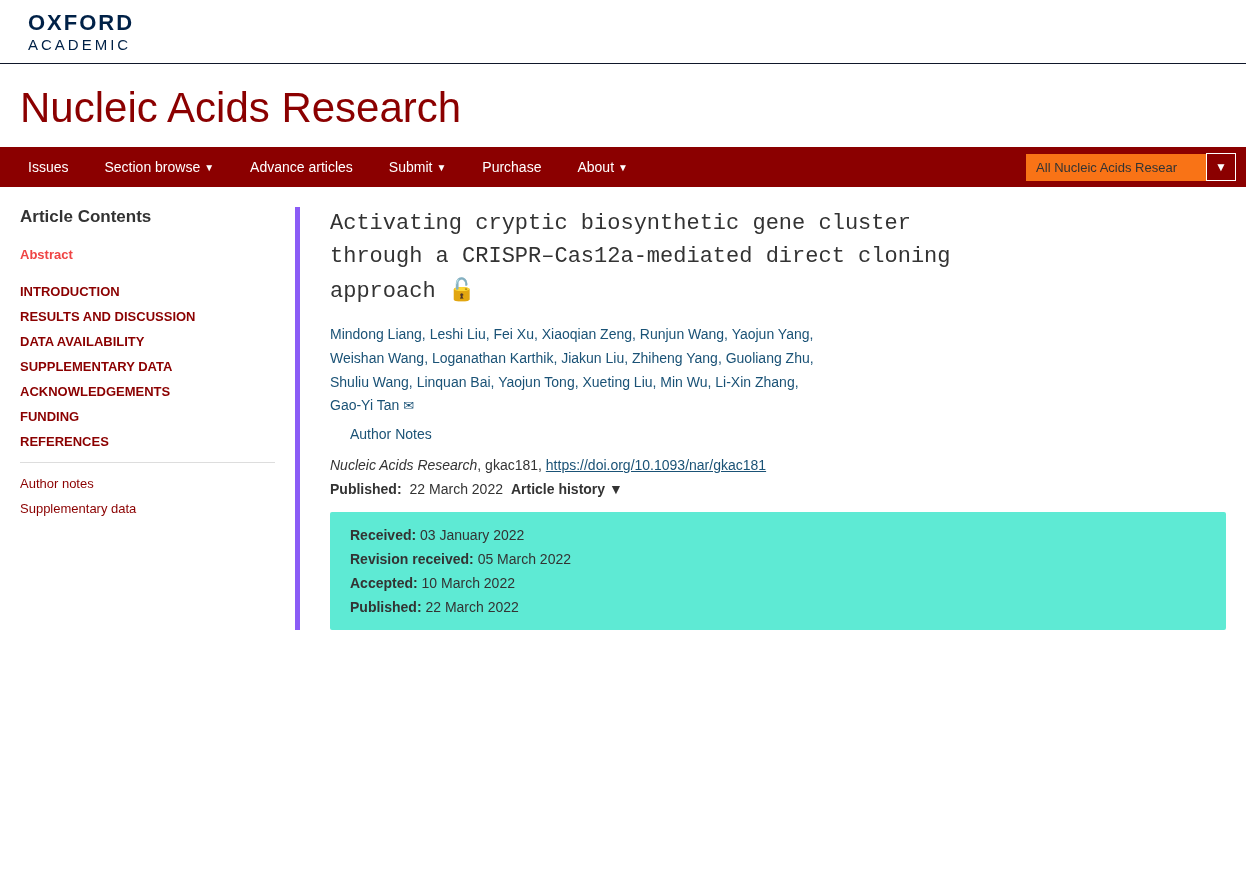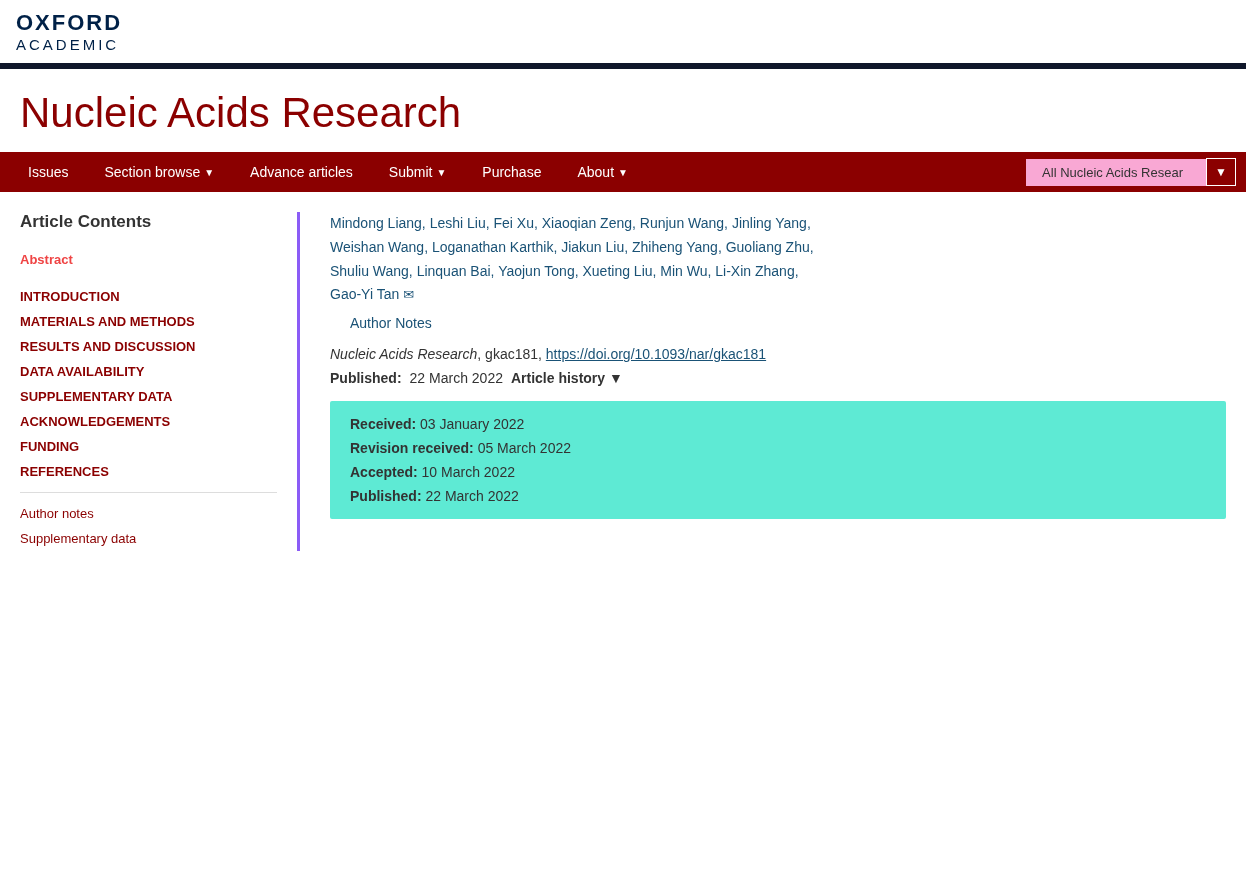--- a/index.html
+++ b/index.html
@@ -1,41 +1,41 @@
 <!DOCTYPE html>
 <html><head>
   <meta charset="utf-8">
   <style>
     * { margin: 0; padding: 0; box-sizing: border-box; }
     body { font-family: Arial, sans-serif; background: #fff; color: #333; font-size: 14px; }
 
     
-    .header { padding: 10px 16px; border-bottom: 6px solid #0f172a; display: flex; align-items: center; }
+    .header { padding: 10px 28px; border-bottom: 1px solid #0f172a; display: flex; align-items: center; }
     .oxford-logo { display: flex; flex-direction: column; align-items: flex-start; }
     .oxford-logo .oxford-text { font-size: 22px; font-weight: bold; color: #002147; letter-spacing: 2px; }
     .oxford-logo .academic-text { font-size: 15px; color: #002147; letter-spacing: 3px; text-transform: uppercase; }
 
     
     .journal-title-bar { padding: 20px 20px 15px 20px; }
     .journal-title { font-size: 42px; color: #8b0000; font-weight: 400; }
 
     
     .navbar { background: #8b0000; display: flex; align-items: center; padding: 0 10px; }
     .navbar-items { display: flex; align-items: center; flex: 1; }
     .nav-item { color: #fff; padding: 12px 18px; font-size: 14px; cursor: pointer; white-space: nowrap; display: flex; align-items: center; gap: 4px; }
     .nav-dropdown { font-size: 10px; }
     .nav-search { margin-left: auto; display: flex; align-items: center; }
-    .nav-search-box { background: #f9a8d4; border: none; padding: 6px 16px; font-size: 13px; width: 180px; color: #333; }
+    .nav-search-box { background: #f97316; border: none; padding: 6px 10px; font-size: 13px; width: 180px; color: #333; }
     .nav-search-arrow { background: #8b0000; border: 1px solid #fff; color: #fff; padding: 6px 8px; cursor: pointer; font-size: 12px; }
 
     
     .main-content { display: flex; padding: 20px; gap: 0; }
 
     
-    .sidebar { width: 280px; min-width: 280px; padding-right: 20px; border-right: 3px solid #8b5cf6; }
+    .sidebar { width: 280px; min-width: 280px; padding-right: 20px; border-right: 5px solid #8b5cf6; }
     .sidebar-title { font-size: 17px; font-weight: bold; color: #333; margin-bottom: 15px; }
     .sidebar-item { display: block; color: #8b0000; font-size: 13px; padding: 5px 0; cursor: pointer; text-decoration: none; font-weight: bold; }
     .sidebar-item.intro { color: #8b0000; margin-top: 12px; }
     .sidebar-item.abstract-item { color: #ef4444; font-weight: bold; font-size: 13px; }
     .sidebar-section-plain { display: block; color: #8b0000; font-size: 13px; padding: 5px 0; cursor: pointer; text-decoration: none; font-weight: normal; }
     .sidebar-divider { border-top: 1px solid #ddd; margin: 8px 0; }
 
     
     .article-area { flex: 1; padding-left: 30px; }
 
@@ -110,42 +110,45 @@
     <button class="nav-search-arrow">▼</button>
   </div>
 </nav>
 
 <div class="main-content">
 
   <aside class="sidebar">
     <div class="sidebar-title">Article Contents</div>
     <span class="sidebar-item abstract-item">Abstract</span>
     <a class="sidebar-item intro" href="#">INTRODUCTION</a>
-    <a class="sidebar-item" href="#">MATERIALS AND METHODS</a>
     <a class="sidebar-item" href="#">RESULTS AND DISCUSSION</a>
     <a class="sidebar-item" href="#">DATA AVAILABILITY</a>
     <a class="sidebar-item" href="#">SUPPLEMENTARY DATA</a>
     <a class="sidebar-item" href="#">ACKNOWLEDGEMENTS</a>
     <a class="sidebar-item" href="#">FUNDING</a>
     <a class="sidebar-item" href="#">REFERENCES</a>
     <div class="sidebar-divider"></div>
     <a class="sidebar-section-plain" href="#">Author notes</a>
     <a class="sidebar-section-plain" href="#">Supplementary data</a>
   </aside>
 
   <main class="article-area">
 
+    <div class="article-title">
+      <span>Activating cryptic biosynthetic gene cluster<br>through a CRISPR–Cas12a-mediated direct cloning<br>approach</span>
+      <span class="open-access-icon" style="color:#e67e22; font-size:22px; font-family:Arial;">🔓</span>
+    </div>
 
     <div class="authors">
       <a href="#">Mindong Liang</a>,
       <a href="#">Leshi Liu</a>,
       <a href="#">Fei Xu</a>,
       <a href="#">Xiaoqian Zeng</a>,
       <a href="#">Runjun Wang</a>,
-      <a href="#">Jinling Yang</a>,<br>
+      <a href="#">Yaojun Yang</a>,<br>
       <a href="#">Weishan Wang</a>,
       <a href="#">Loganathan Karthik</a>,
       <a href="#">Jiakun Liu</a>,
       <a href="#">Zhiheng Yang</a>,
       <a href="#">Guoliang Zhu</a>,<br>
       <a href="#">Shuliu Wang</a>,
       <a href="#">Linquan Bai</a>,
       <a href="#">Yaojun Tong</a>,
       <a href="#">Xueting Liu</a>,
       <a href="#">Min Wu</a>,

